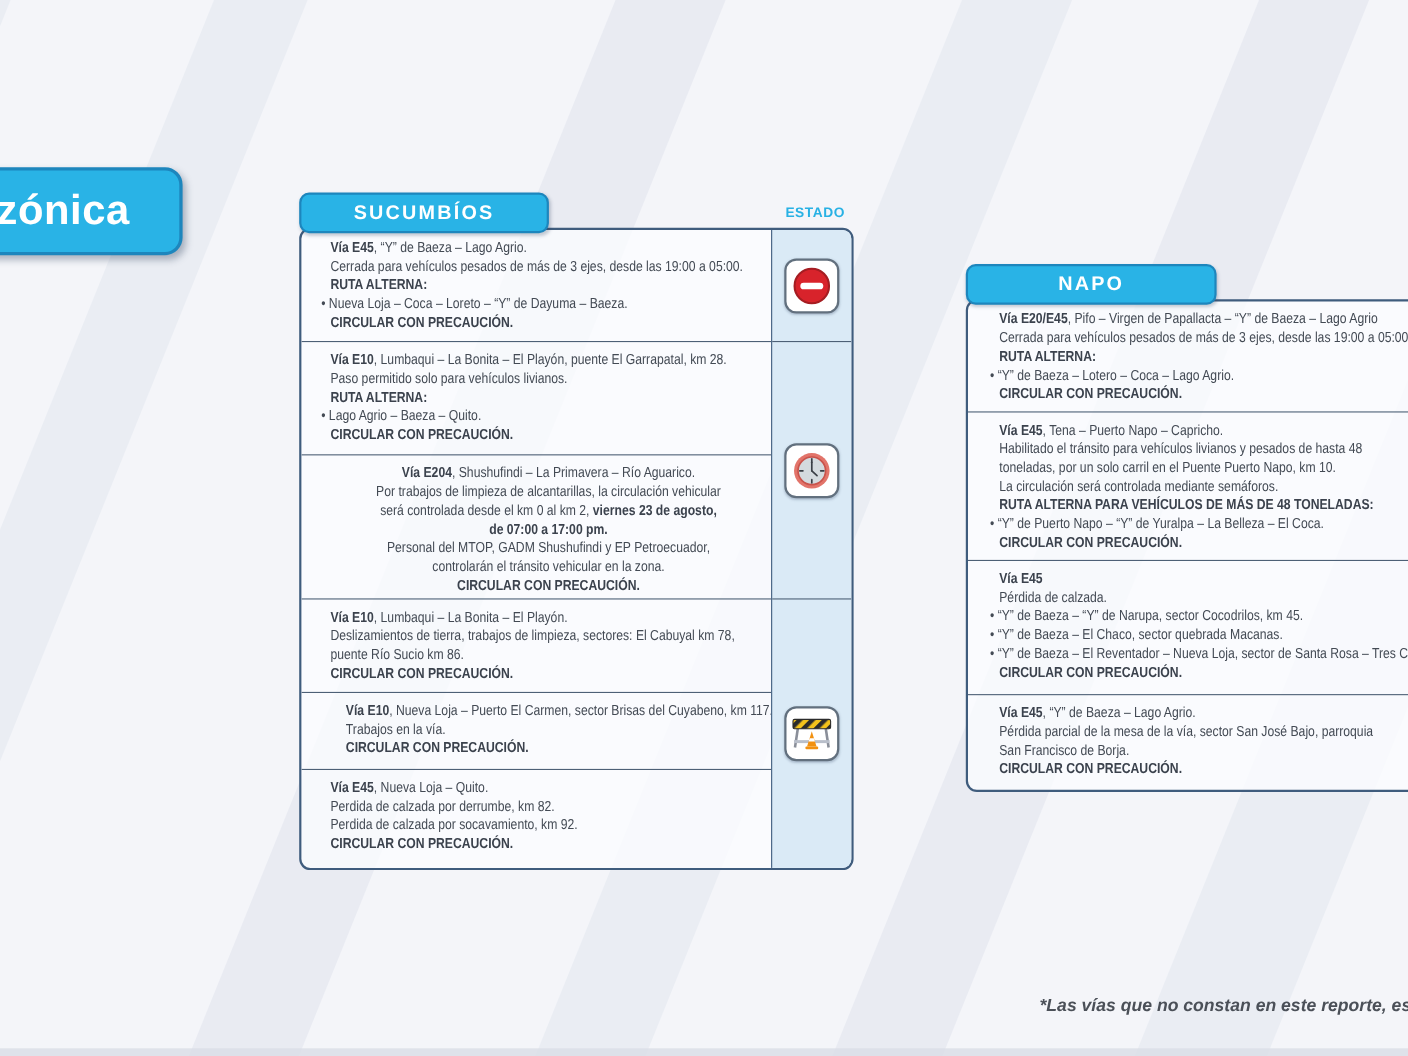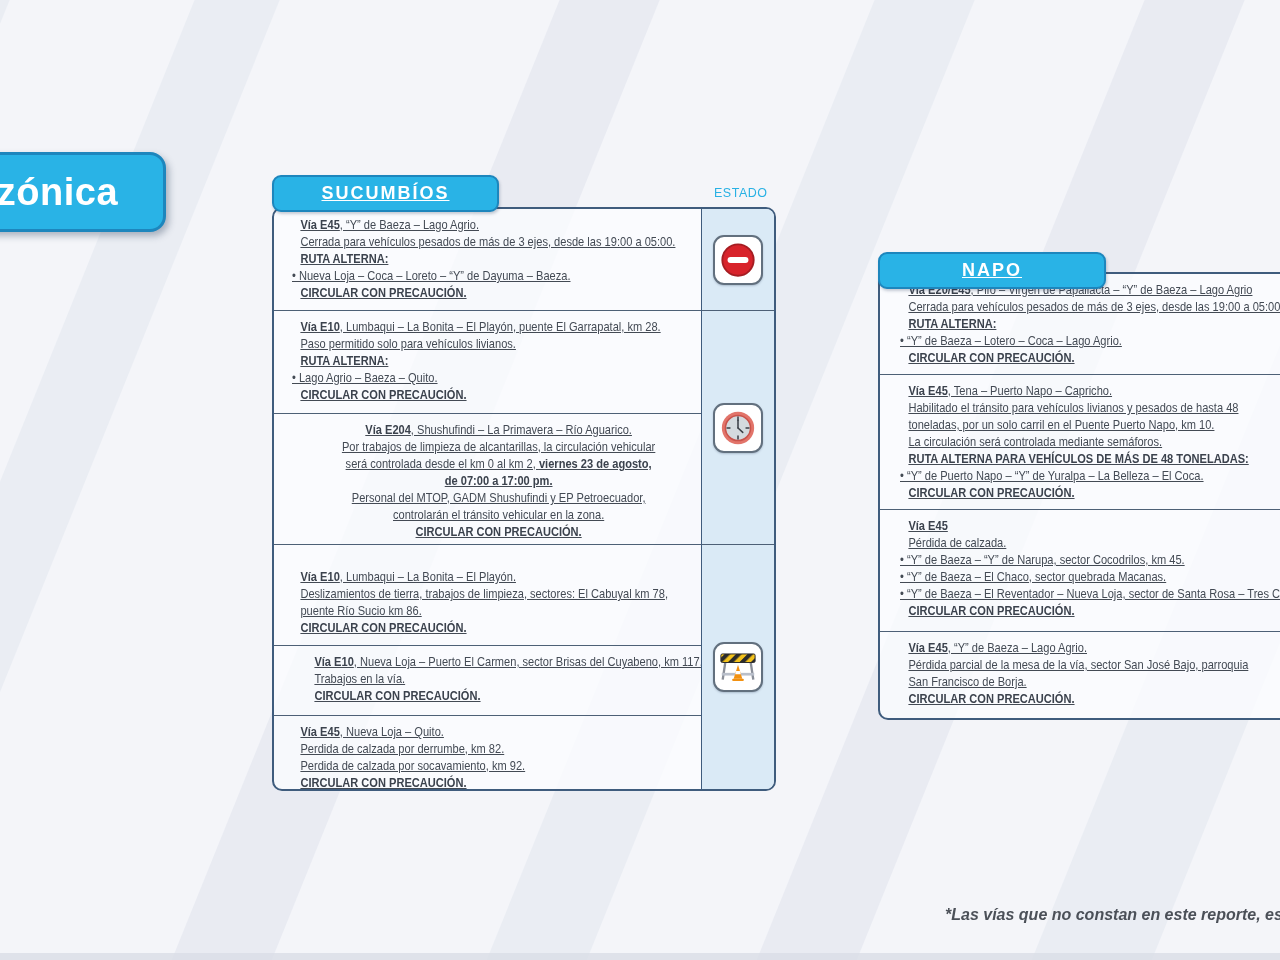--- a/index.html
+++ b/index.html
@@ -33,50 +33,49 @@
   }
 
   
   .tab{
     position:absolute;height:33px;
     background:#29b3e6;border:2.5px solid #1d86bd;border-radius:9px;
     display:flex;align-items:center;justify-content:center;
     color:#fff;font-weight:bold;font-size:18px;letter-spacing:2px;
     box-shadow:1px 2px 3px rgba(40,60,90,.25);
     z-index:3;
-    text-decoration:underline;
   }
   .tab-suc{left:272px;top:175px;width:223px;}
-  .tab-napo{left:878px;top:252px;width:224px;}
+  .tab-napo{left:878px;top:240px;width:224px;}
 
   .estado{
     position:absolute;left:714px;top:186px;
-    color:#28b1e4;font-weight:normal;font-size:12.5px;letter-spacing:.5px;
+    color:#28b1e4;font-weight:bold;font-size:12.5px;letter-spacing:.5px;
     z-index:3;
   }
 
   
   .card{
     position:absolute;
     border:2px solid #3f5c7d;border-radius:10px;
     background:rgba(251,252,255,.78);
     display:flex;overflow:hidden;z-index:2;
   }
   .card-suc{left:272px;top:207px;width:500px;height:580px;}
   .card-napo{left:878px;top:272px;width:500px;height:444px;}
 
   .entries{flex:1;display:flex;flex-direction:column;min-width:0;}
-  .entry{border-bottom:1.5px solid #4d6076;box-sizing:border-box;padding:7px 4px 0 18px;overflow:hidden;text-decoration:underline;}
+  .entry{border-bottom:1.5px solid #4d6076;box-sizing:border-box;padding:7px 4px 0 18px;overflow:hidden;}
   .entry:last-child{border-bottom:none;flex:1;}
   .card-napo .entry{padding-left:20px;}
 
   .p-suc .entry:nth-child(1){height:102px;}
   .p-suc .entry:nth-child(2){height:103px;}
   .p-suc .entry:nth-child(3){height:131px;text-align:center;}
-  .p-suc .entry:nth-child(4){height:85px;margin-top:16px;}
+  .p-suc .entry:nth-child(4){height:85px;}
   .p-suc .entry:nth-child(5){height:70px;padding-left:32px;}
   .p-napo .entry:nth-child(1){height:101px;}
   .p-napo .entry:nth-child(2){height:135px;}
   .p-napo .entry:nth-child(3){height:122px;}
 
   .txt{transform:scaleX(.84);transform-origin:left top;width:119%;
        font-size:13.2px;line-height:17px;white-space:nowrap;}
   .line{padding-left:10px;}
   .line.bullet{padding-left:0;}
   .b{font-weight:bold;color:#3b424d;}

